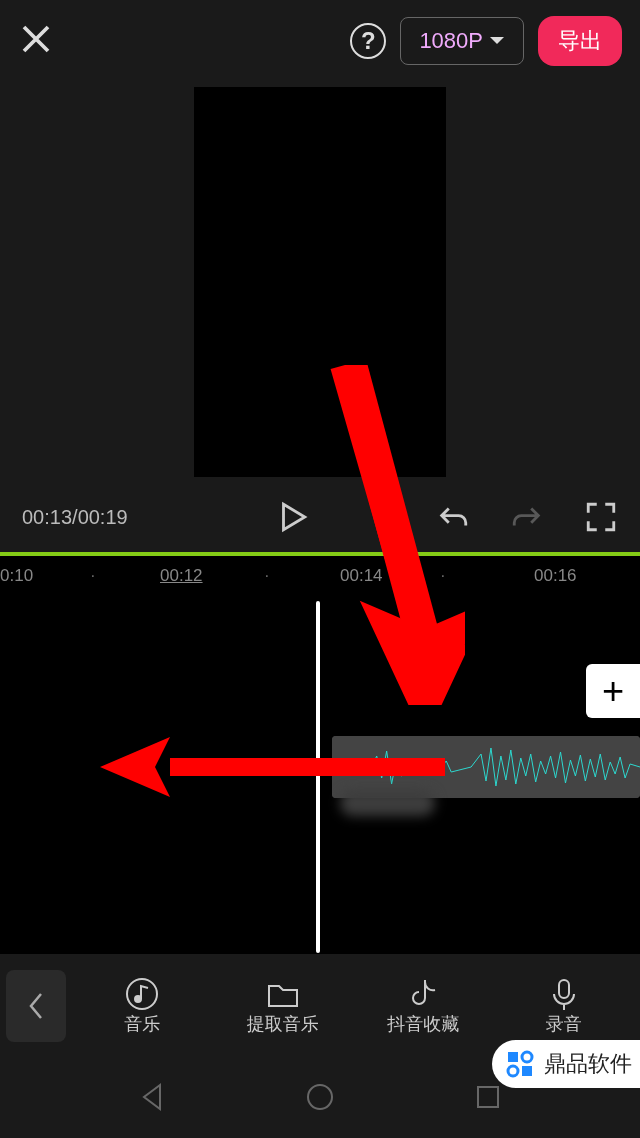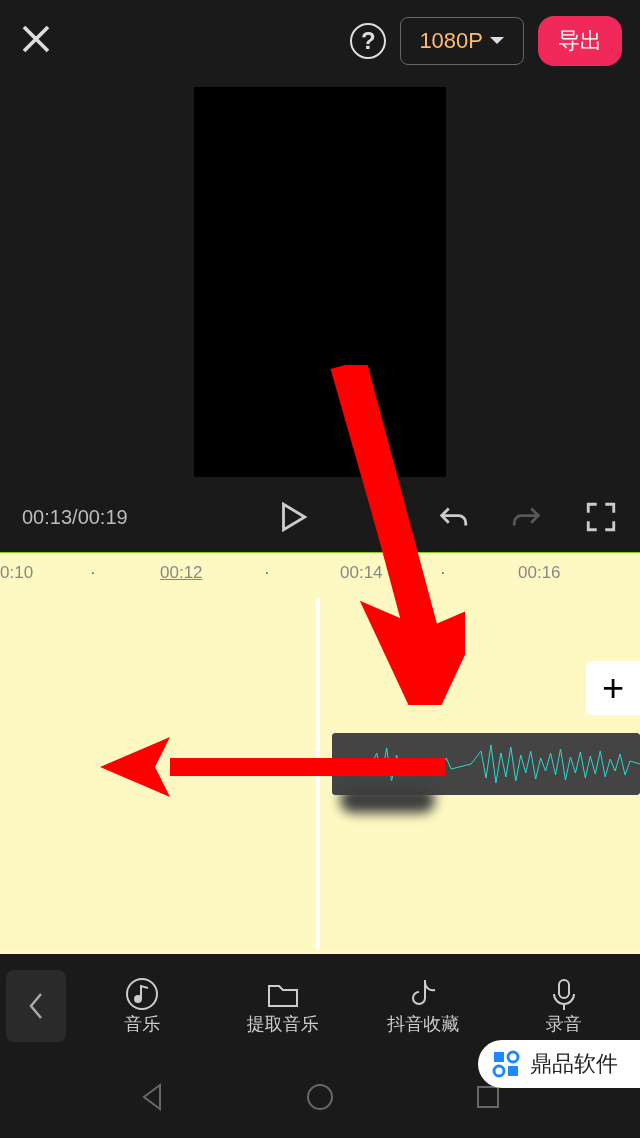--- a/index.html
+++ b/index.html
@@ -26,21 +26,21 @@
     border: 2.5px solid #ddd;
     border-radius: 50%;
     display: flex; align-items: center; justify-content: center;
     font-size: 24px; color: #ddd; font-weight: 600;
   }
   .res-box {
     border: 1.5px solid #666;
     border-radius: 8px;
     padding: 10px 18px;
     display: flex; align-items: center; gap: 6px;
-    font-size: 22px; color: #fdba74;
+    font-size: 22px; color: #f0abfc;
   }
   .res-box svg { width: 16px; height: 10px; fill: #ddd; }
   .export-btn {
     background: #f1295a;
     color: #fff;
     font-size: 22px;
     padding: 10px 20px;
     border-radius: 16px;
   }
   .preview-area {
@@ -60,23 +60,23 @@
     align-items: center;
     padding: 0 22px;
   }
   .timecode { font-size: 20px; color: #bbb; }
   .play-controls .flex-push { flex: 1; }
   .ctrl-ico { width: 34px; height: 34px; stroke: #ccc; fill: none; stroke-width: 2; }
   .ctrl-ico.dim { opacity: 0.35; }
   .play-btn { margin-left: 20px; }
   .group-right { display: flex; align-items: center; gap: 40px; }
   .timeline-wrap {
-    background: #fef9c3;
+    background: #000000;
     height: 402px;
-    border-top: 1px solid #84cc16;
+    border-top: 4px solid #84cc16;
     position: relative;
   }
   .ruler {
     height: 40px;
     display: flex;
     align-items: center;
     font-size: 17px;
     color: #888;
     position: relative;
   }
@@ -165,21 +165,21 @@
     display: flex;
     align-items: center;
     justify-content: space-evenly;
   }
   .syskeys svg { width: 32px; height: 32px; stroke: #888; fill: none; stroke-width: 2; opacity: .7;}
   .watermark {
     position: absolute;
     right: 0; bottom: 50px;
     background: #fff;
     border-radius: 26px 0 0 26px;
-    padding: 8px 22px 8px 12px;
+    padding: 8px 8px 8px 12px;
     display: flex; align-items: center; gap: 8px;
     color: #222; font-size: 22px; font-weight: 500;
   }
   .wm-logo { width: 32px; height: 32px; }
 </style>
 </head>
 <body>
 
 <div class="topbar">
   <div>
@@ -222,21 +222,21 @@
         <path d="M3 9 V3 H9 M15 3 H21 V9 M21 15 V21 H15 M9 21 H3 V15"></path>
       </svg>
   </div>
 </div>
 
 <div class="timeline-wrap">
   <div class="ruler">
       <span class="tick" style="left: 0px;">0:10</span>
       <span class="tick" style="left: 160px; text-decoration: underline;">00:12</span>
       <span class="tick" style="left: 340px;">00:14</span>
-      <span class="tick" style="left: 518px;">00:16</span>
+      <span class="tick" style="left: 534px;">00:16</span>
       <span class="dot-sep" style="left: 90px;">·</span>
       <span class="dot-sep" style="left: 264px;">·</span>
       <span class="dot-sep" style="left: 440px;">·</span>
     </div>
   <div class="audio-track">
     <svg class="waveform" viewBox="0 0 310 62" preserveAspectRatio="none">
       <rect width="310" height="62" fill="#444"></rect>
       <path stroke="#2dd9d0" stroke-width="1" fill="none" d="M0 31 L40 31 L45 20 L50 42 L55 15 L60 48 L65 22 L70 40 L80 31 L110 31 L115 25 L120 36 L140 31 L150 18 L155 45 L160 12 L165 50 L170 20 L175 44 L180 14 L185 48 L190 22 L195 40 L200 18 L205 46 L210 25 L215 38 L220 20 L225 42 L230 16 L235 47 L240 24 L245 40 L250 19 L255 45 L260 23 L265 41 L270 18 L275 44 L280 26 L285 38 L290 21 L295 42 L300 28 L310 31"></path>
     </svg>
   </div>

